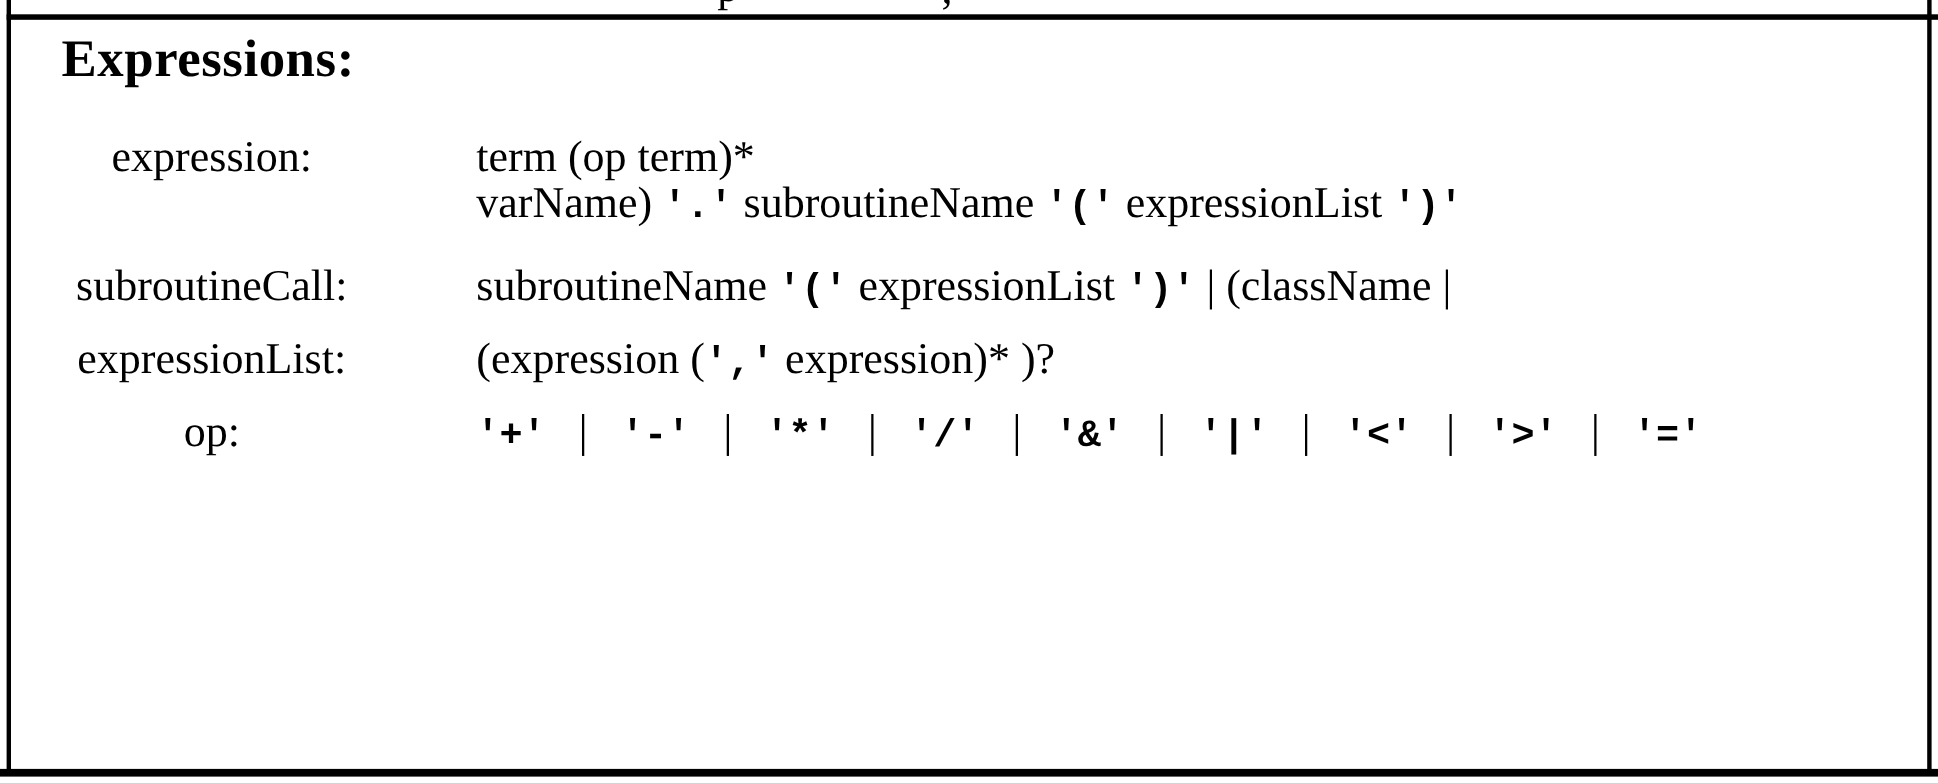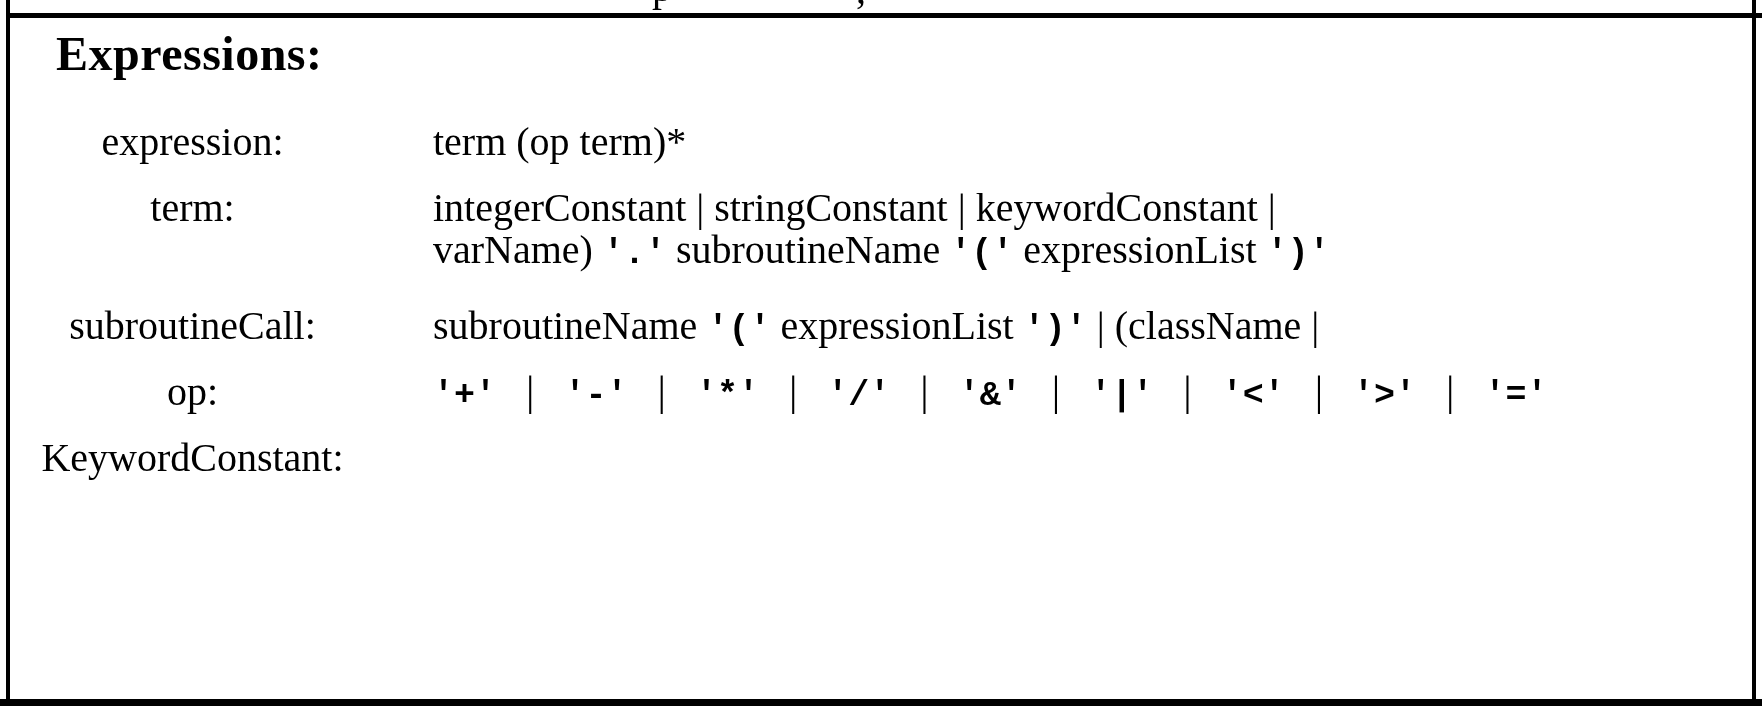--- a/index.html
+++ b/index.html
@@ -119,25 +119,27 @@
 <div class="left-border"></div>
 <div class="right-border"></div>
 <div class="bottom-border"></div>
 
 <h2 class="panel-title">Expressions:</h2>
 <div class="rules">
     <div class="rule">
       <div class="line"><span class="label">expression:</span><span class="def"><span class="serif">term (op term)*</span></span></div>
     </div>
     <div class="rule">
-      <div class="line"><span class="label">term:</span><span class="def"><span class="serif">integerConstant | stringConstant | keywordConstant |</span></span></div>
     </div>
     <div class="rule">
       <div class="line"><span class="label"></span><span class="def"><span class="serif">varName) </span><span class="mono">'.'</span><span class="serif"> subroutineName </span><span class="mono">'('</span><span class="serif"> expressionList </span><span class="mono">')'</span></span></div>
       <div class="line"><span class="label">subroutineCall:</span><span class="def"><span class="serif">subroutineName </span><span class="mono">'('</span><span class="serif"> expressionList </span><span class="mono">')'</span><span class="serif"> | (className |</span></span></div>
     </div>
     <div class="rule">
+      <div class="line"><span class="label">expressionList:</span><span class="def"><span class="serif">(expression (</span><span class="mono">','</span><span class="serif"> expression)* )?</span></span></div>
+    </div>
+    <div class="rule">
       <div class="line"><span class="label">op:</span><span class="def"><span class="mono">'+'</span><span class="sep">|</span><span class="mono">'-'</span><span class="sep">|</span><span class="mono">'*'</span><span class="sep">|</span><span class="mono">'/'</span><span class="sep">|</span><span class="mono">'&amp;'</span><span class="sep">|</span><span class="mono">'|'</span><span class="sep">|</span><span class="mono">'&lt;'</span><span class="sep">|</span><span class="mono">'&gt;'</span><span class="sep">|</span><span class="mono">'='</span></span></div>
     </div>
     <div class="rule">
-      <div class="line"><span class="label">KeywordConstant:</span></div>
+      <div class="line"></div>
     </div>
   </div>
 
 </body></html>

